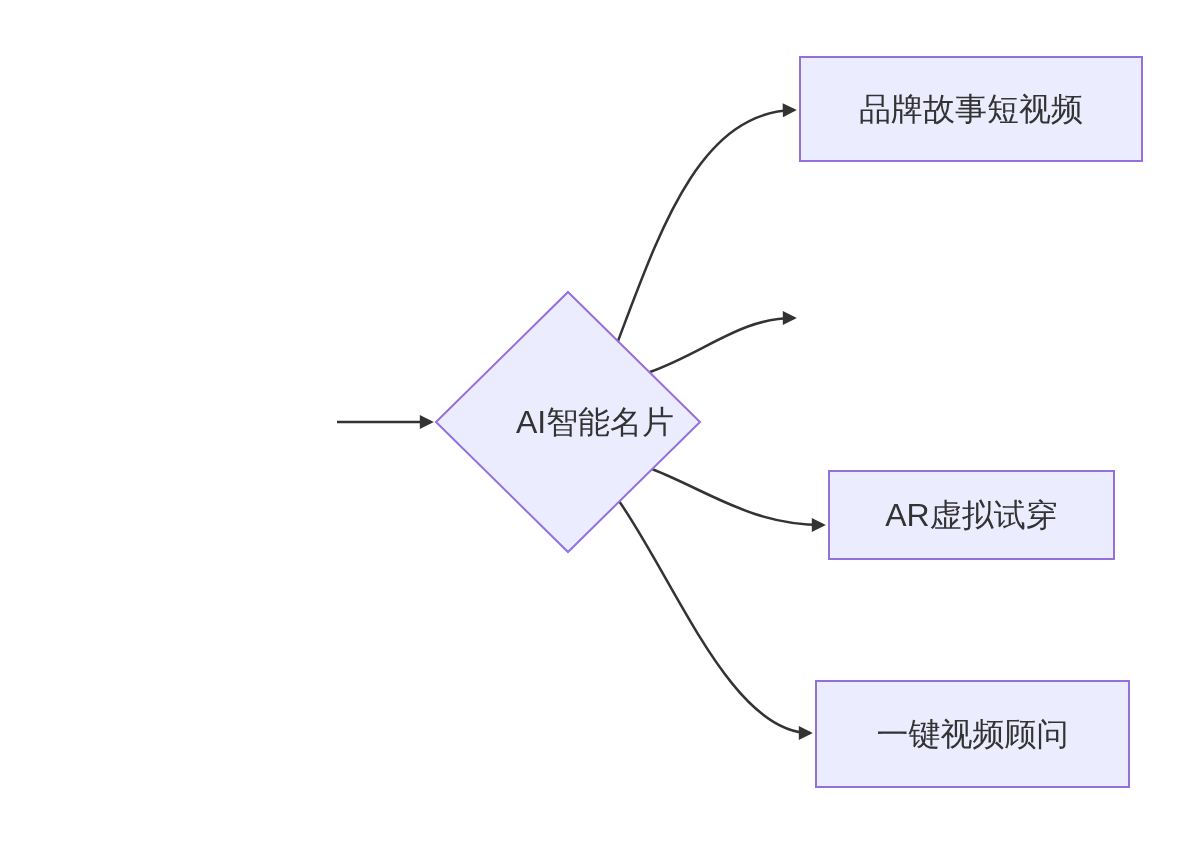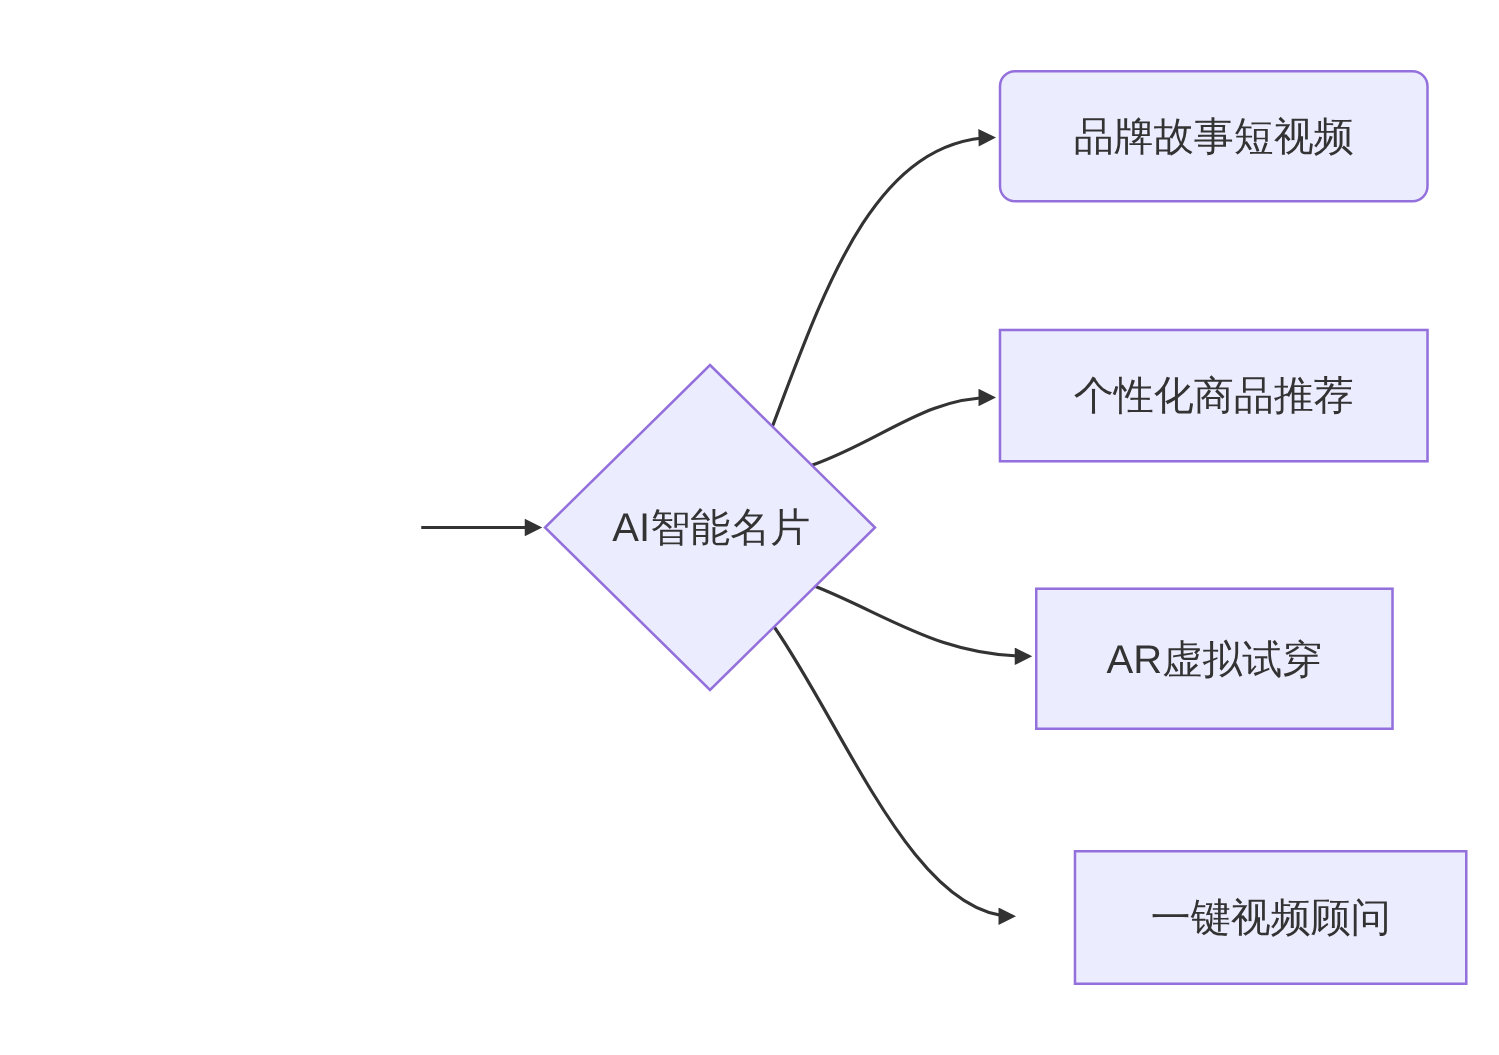--- a/index.html
+++ b/index.html
@@ -41,25 +41,25 @@
     color: var(--text);
     font-size: 32px;
     text-align: center;
     line-height: 1.2;
   }
   .node.ghost {
     background: transparent;
     border: none;
   }
   #n-start     { left: 56px;  top: 370px; width: 281px; height: 103px; }
-  #n-video     { left: 799px; top: 56px;  width: 344px; height: 106px; border-radius: 13px; }
+  #n-video     { left: 799px; top: 56px;  width: 344px; height: 106px; }
   #n-recommend { left: 799px; top: 263px; width: 344px; height: 107px; }
-  #n-ar        { left: 828px; top: 470px; width: 287px; height: 114px; }
-  #n-advisor   { left: 815px; top: 680px; width: 315px; height: 108px; margin-left: 44px; }
-  #n-card-label{ left: 462px; top: 399px; width: 214px; height: 46px; }
+  #n-ar        { left: 828px; top: 470px; width: 287px; height: 90px; }
+  #n-advisor   { left: 815px; top: 680px; width: 315px; height: 108px; }
+  #n-card-label{ left: 488px; top: 399px; width: 214px; height: 46px; }
   .watermark {
     position: absolute;
     right: 2px;
     top: 806px;
     width: 240px;
     text-align: right;
     color: var(--watermark);
     font-size: 19px;
     letter-spacing: 0.5px;
   }
@@ -91,23 +91,20 @@
 
 
   <div class="node ghost" id="n-card-label">
     <span>AI智能名片</span>
   </div>
 
   <div class="node" id="n-video">
     <span>品牌故事短视频</span>
   </div>
 
-  <div class="node" id="n-recommend">
-    <span>个性化商品推荐</span>
-  </div>
 
   <div class="node" id="n-ar">
     <span>AR虚拟试穿</span>
   </div>
 
   <div class="node" id="n-advisor">
     <span>一键视频顾问</span>
   </div>
 
 

